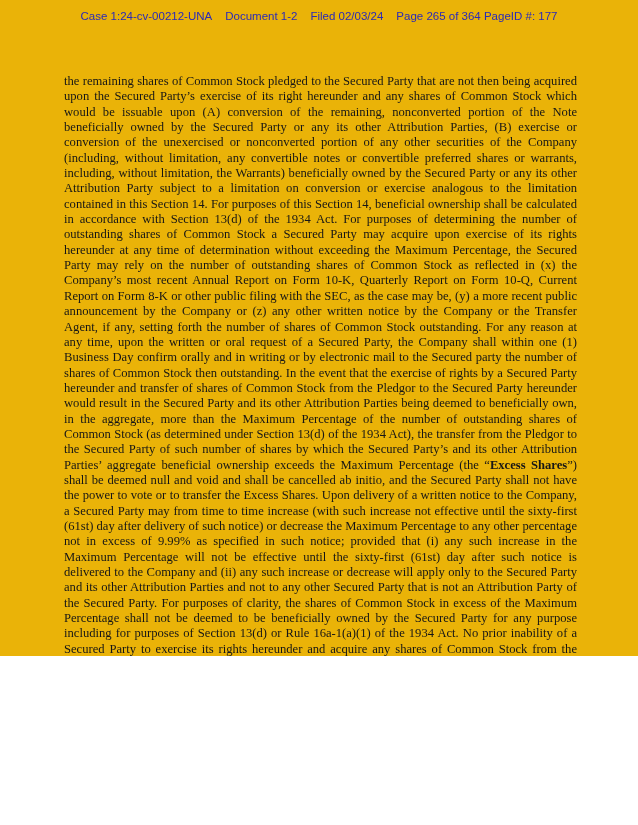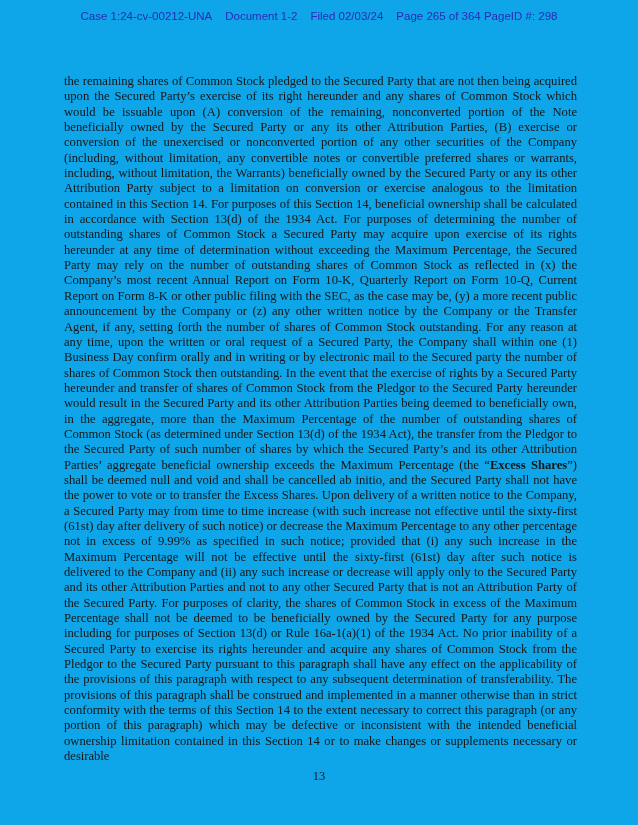--- a/index.html
+++ b/index.html
@@ -3,22 +3,22 @@
 <meta charset="utf-8">
 <style>
   html, body {
     margin: 0;
     padding: 0;
     background: #ffffff;
   }
   .page {
     position: relative;
     width: 638px;
-    height: 825px;
-    background: #0ea5e9;
+    height: 656px;
+    background: #eab308;
     overflow: hidden;
   }
   .case-header {
     position: absolute;
     top: 10px;
     left: 0;
     width: 100%;
     display: flex;
     justify-content: center;
     gap: 13px;
@@ -57,21 +57,21 @@
 </style>
 </head>
 <body>
 
 <div class="page">
 
   <div class="case-header">
     <span>Case 1:24-cv-00212-UNA</span>
     <span>Document 1-2</span>
     <span>Filed 02/03/24</span>
-    <span>Page 265 of 364 PageID #: 298</span>
+    <span>Page 265 of 364 PageID #: 177</span>
   </div>
 
   <div class="content">
     <p><span>the remaining shares of Common Stock pledged to the Secured Party that are not then being acquired upon the Secured Party’s exercise of its right hereunder and any shares of Common Stock which would be issuable upon (A) conversion of the remaining, nonconverted portion of the Note beneficially owned by the Secured Party or any its other Attribution Parties, (B) exercise or conversion of the unexercised or nonconverted portion of any other securities of the Company (including, without limitation, any convertible notes or convertible preferred shares or warrants, including, without limitation, the Warrants) beneficially owned by the Secured Party or any its other Attribution Party subject to a limitation on conversion or exercise analogous to the limitation contained in this Section 14. For purposes of this Section 14, beneficial ownership shall be calculated in accordance with Section 13(d) of the 1934 Act. For purposes of determining the number of outstanding shares of Common Stock a Secured Party may acquire upon exercise of its rights hereunder at any time of determination without exceeding the Maximum Percentage, the Secured Party may rely on the number of outstanding shares of Common Stock as reflected in (x) the Company’s most recent Annual Report on Form 10-K, Quarterly Report on Form 10-Q, Current Report on Form 8-K or other public filing with the SEC, as the case may be, (y) a more recent public announcement by the Company or (z) any other written notice by the Company or the Transfer Agent, if any, setting forth the number of shares of Common Stock outstanding. For any reason at any time, upon the written or oral request of a Secured Party, the Company shall within one (1) Business Day confirm orally and in writing or by electronic mail to the Secured party the number of shares of Common Stock then outstanding. In the event that the exercise of rights by a Secured Party hereunder and transfer of shares of Common Stock from the Pledgor to the Secured Party hereunder would result in the Secured Party and its other Attribution Parties being deemed to beneficially own, in the aggregate, more than the Maximum Percentage of the number of outstanding shares of Common Stock (as determined under Section 13(d) of the 1934 Act), the transfer from the Pledgor to the Secured Party of such number of shares by which the Secured Party’s and its other Attribution Parties’ aggregate beneficial ownership exceeds the Maximum Percentage (the “</span><span class="bold-term">Excess Shares</span><span>”) shall be deemed null and void and shall be cancelled ab initio, and the Secured Party shall not have the power to vote or to transfer the Excess Shares. Upon delivery of a written notice to the Company, a Secured Party may from time to time increase (with such increase not effective until the sixty-first (61st) day after delivery of such notice) or decrease the Maximum Percentage to any other percentage not in excess of 9.99% as specified in such notice; provided that (i) any such increase in the Maximum Percentage will not be effective until the sixty-first (61st) day after such notice is delivered to the Company and (ii) any such increase or decrease will apply only to the Secured Party and its other Attribution Parties and not to any other Secured Party that is not an Attribution Party of the Secured Party. For purposes of clarity, the shares of Common Stock in excess of the Maximum Percentage shall not be deemed to be beneficially owned by the Secured Party for any purpose including for purposes of Section 13(d) or Rule 16a-1(a)(1) of the 1934 Act. No prior inability of a Secured Party to exercise its rights hereunder and acquire any shares of Common Stock from the Pledgor to the Secured Party pursuant to this paragraph shall have any effect on the applicability of the provisions of this paragraph with respect to any subsequent determination of transferability. The provisions of this paragraph shall be construed and implemented in a manner otherwise than in strict conformity with the terms of this Section 14 to the extent necessary to correct this paragraph (or any portion of this paragraph) which may be defective or inconsistent with the intended beneficial ownership limitation contained in this Section 14 or to make changes or supplements necessary or desirable</span></p>
   </div>
 
   <div class="page-footer">
     <span>13</span>
   </div>
 

